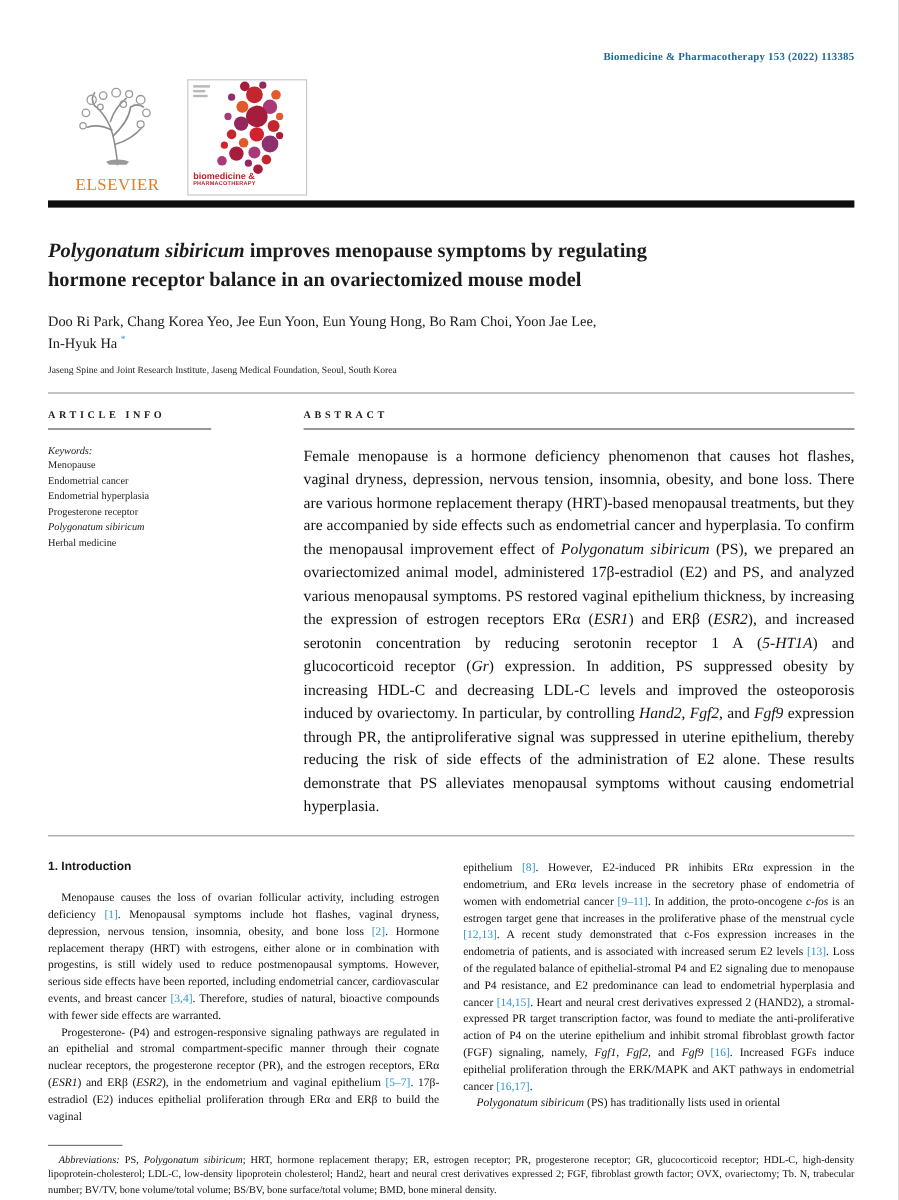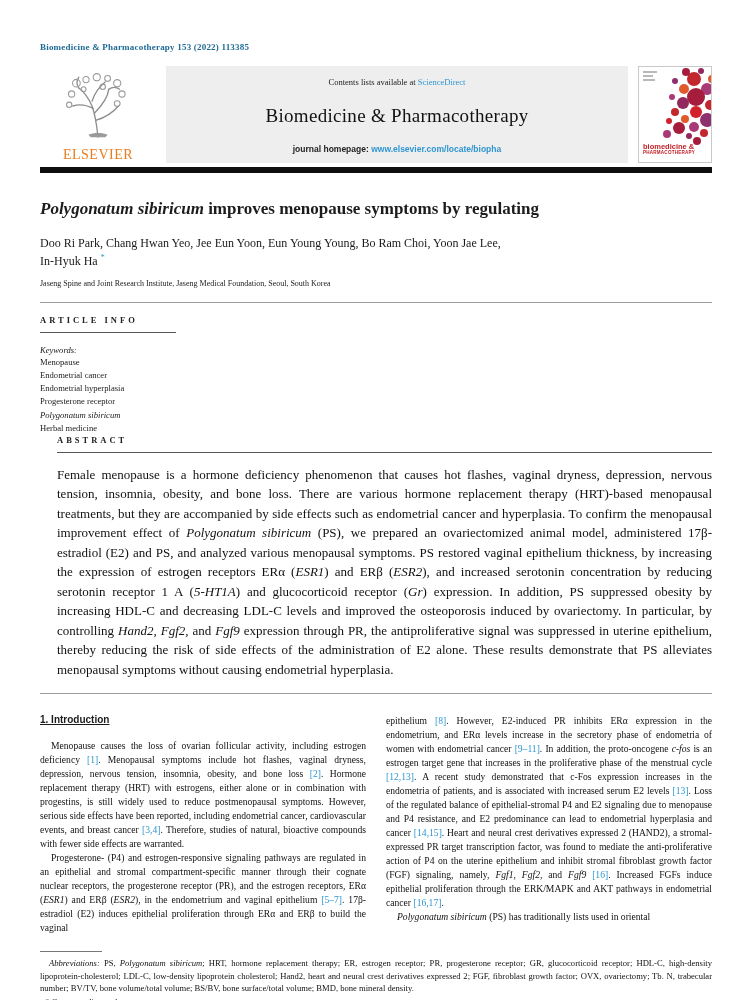--- a/index.html
+++ b/index.html
@@ -2,55 +2,55 @@
 <html><head>
 <meta charset="utf-8">
 <style>
   * { margin:0; padding:0; box-sizing:border-box; }
   html,body { background:#9a9a9a; }
   .page {
     width:749px; height:1000px; background:#ffffff; margin:0 auto;
     padding:42px 37px 0 40px; position:relative; overflow:hidden;
     font-family:"Liberation Serif","DejaVu Serif",serif; color:#1a1a1a;
   }
-  .cite-top { text-align:left; font-size:9px; font-weight:bold; color:#1f6b96; letter-spacing:.2px; }
+  .cite-top { text-align:right; font-size:9px; font-weight:bold; color:#1f6b96; letter-spacing:.2px; }
   .masthead { display:flex; margin-top:14px; height:97px; }
   .logo-block { width:116px; display:flex; flex-direction:column; align-items:center; justify-content:flex-end; }
   .logo-tree { flex:1; width:100%; display:flex; align-items:center; justify-content:center; }
   .elsevier-word { font-size:14px; color:#e87d1e; letter-spacing:.5px; font-weight:normal; margin-top:2px; }
   .center-box { flex:1; background:#eeeeee; margin:0 10px; padding:11px 8px 9px 8px;
     display:flex; flex-direction:column; justify-content:space-between; text-align:center; }
   .contents-line { font-size:8.5px; color:#222; }
   .journal-big { font-size:19px; color:#111; letter-spacing:.3px; }
   .homepage-line { font-family:"Liberation Sans",sans-serif; font-weight:bold; font-size:8.5px; color:#222; }
-  .cover-box { width:74px; background:#fff; border:1px solid #c9c9c9; position:relative; overflow:hidden; }
+  .cover-box { width:100px; background:#fff; border:1px solid #c9c9c9; position:relative; overflow:hidden; }
   .cover-text { position:absolute; left:4px; bottom:6px; line-height:1.05; text-align:left; }
   .cover-line1 { font-family:"Liberation Sans",sans-serif; font-weight:bold; font-size:7.5px; color:#c22027; }
   .cover-line2 { font-family:"Liberation Sans",sans-serif; font-weight:bold; font-size:4.6px; color:#c22027; letter-spacing:.2px; }
   .cover-meta { position:absolute; top:4px; left:4px; }
   .cover-meta div { height:2px; background:#b9b9b9; margin-bottom:2px; }
   .black-bar { height:6px; background:#0e0e0e; margin-top:4px; }
   .title { margin-top:24px; font-size:17px; line-height:1.43; color:#1c1c1c; max-width:640px;font-family:Liberation Serif, serif; }
   .authors { margin-top:13px; font-size:12px; line-height:1.5; max-width:640px; }
   .authors sup { color:#2e96d0; font-size:8px; }
   .affil { margin-top:9px; font-size:8px; color:#222; }
   .hr { border:none; border-top:1px solid #9d9d9d; margin-top:14px; }
-  .info-section { display:flex; padding-top:12px; padding-bottom:14px;flex-direction:column; }
+  .info-section { display:flex; padding-top:12px; padding-bottom:14px; }
   .info-left { width:196px; flex-shrink:0; }
   .info-right { flex:1; margin-left:17px; }
   .sec-cap { font-size:8.5px; font-weight:bold; letter-spacing:3px; color:#222; }
   .cap-rule-short { width:136px; border-bottom:1px solid #555; margin-top:7px; }
   .cap-rule-full { width:100%; border-bottom:1px solid #555; margin-top:7px; }
   .kw-label { font-size:8.6px; font-style:italic; margin-top:12px; }
   .kw-list { font-size:8.6px; line-height:1.52; margin-top:1px; }
   .abstract-body { margin-top:12px; font-size:13px; line-height:1.5; text-align:justify; color:#111; }
   .cols { display:flex; margin-top:20px; }
   .col { width:326px; }
   .col + .col { margin-left:20px; }
-  .sec-head { font-size:10px; font-weight:bold; margin-bottom:14px; font-family:"Liberation Sans",sans-serif;text-decoration:underline; }
+  .sec-head { font-size:10px; font-weight:bold; margin-bottom:14px; font-family:"Liberation Sans",sans-serif; }
   .para { font-size:9.6px; line-height:1.46; text-align:justify; color:#111; }
   .indent { text-indent:11px; }
   .fn-rule { width:62px; border-bottom:1px solid #777; margin-top:16px; }
   .fn-abbr { margin-top:5px; font-size:8.6px; line-height:1.45; text-align:justify; text-indent:9px; color:#111; }
   .fn-corr { font-size:8.6px; margin-top:2px; padding-left:5px; }
   .fn-email { font-size:8.6px; margin-top:1px; padding-left:12px; }
   .bottom-block { margin-top:20px; }
   .doi-line { font-size:8.6px; color:#2e96d0; }
   .received-line { font-size:8.6px; margin-top:3px; color:#111; }
   .license-line { font-size:8.6px; margin-top:2px; line-height:1.45; color:#111; text-align:left; }
@@ -91,29 +91,20 @@
             <circle cx="6" cy="27" r="2.2"></circle>
               <circle cx="34" cy="12" r="2.2"></circle>
             <circle cx="18" cy="14" r="2.0"></circle>
           </g>
           <path d="M22 52 C26 50 34 50 38 52 L36 54 L24 54 Z" fill="#9a9a9a" stroke="none"></path>
         </svg>
       </div>
       <div class="elsevier-word">ELSEVIER</div>
     </div>
 
-    <div class="center-box">
-      <div class="contents-line">
-        <span>Contents lists available at </span><span class="link-blue">ScienceDirect</span>
-      </div>
-      <div class="journal-big">Biomedicine &amp; Pharmacotherapy</div>
-      <div class="homepage-line">
-        <span>journal homepage: </span><span class="link-blue">www.elsevier.com/locate/biopha</span>
-      </div>
-    </div>
 
     <div class="cover-box">
       <div class="cover-meta">
         <div style="width:14px"></div>
           <div style="width:10px"></div>
           <div style="width:12px"></div>
       </div>
       <svg width="84" height="95" viewBox="0 0 84 95">
         <g stroke="none">
           <circle cx="55" cy="12" r="7" fill="#c1272d"></circle>
@@ -144,24 +135,24 @@
       </svg>
       <div class="cover-text">
         <div class="cover-line1">biomedicine &amp;</div>
         <div class="cover-line2">PHARMACOTHERAPY</div>
       </div>
     </div>
   </div>
 
   <div class="black-bar"></div>
 
-  <h1 class="title"><span class="i">Polygonatum sibiricum</span><span> improves menopause symptoms by regulating</span><br></h1>
+  <h1 class="title"><span class="i">Polygonatum sibiricum</span><span> improves menopause symptoms by regulating</span><br><span>hormone receptor balance in an ovariectomized mouse model</span></h1>
 
   <div class="authors">
-    <span>Doo Ri Park, Chang Hwan Yeo, Jee Eun Yoon, Eun Young Young, Bo Ram Choi, Yoon Jae Lee,</span><br>
+    <span>Doo Ri Park, Chang Korea Yeo, Jee Eun Yoon, Eun Young Hong, Bo Ram Choi, Yoon Jae Lee,</span><br>
     <span>In-Hyuk Ha</span>&nbsp;<sup>*</sup>
   </div>
 
   <div class="affil">Jaseng Spine and Joint Research Institute, Jaseng Medical Foundation, Seoul, South Korea</div>
 
   <hr class="hr">
 
   <div class="info-section">
     <div class="info-left">
       <div class="sec-cap">ARTICLE INFO</div>

